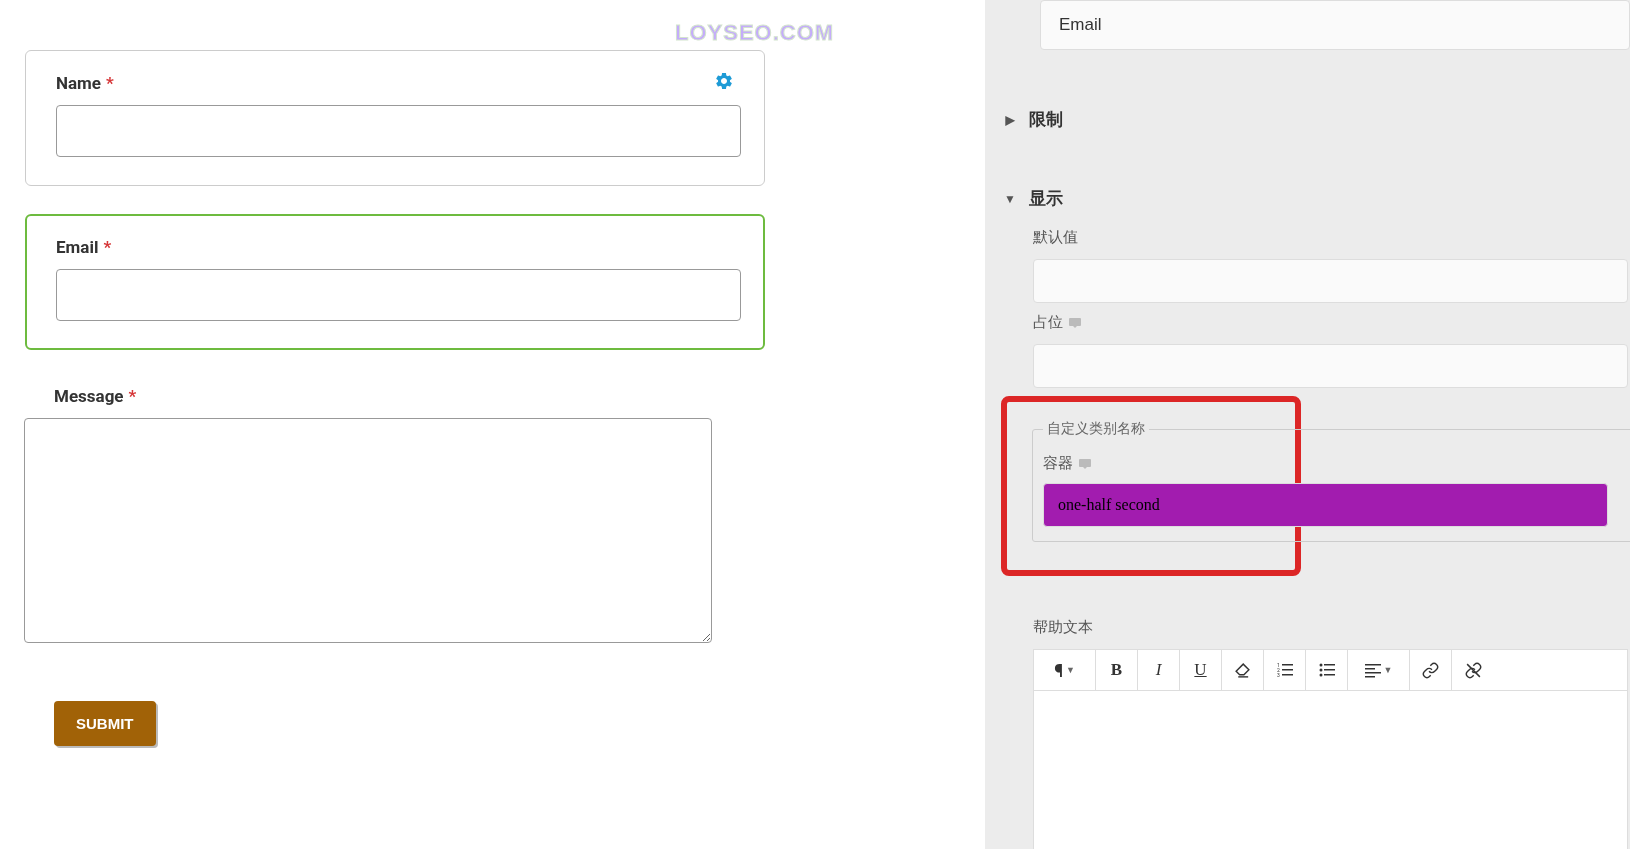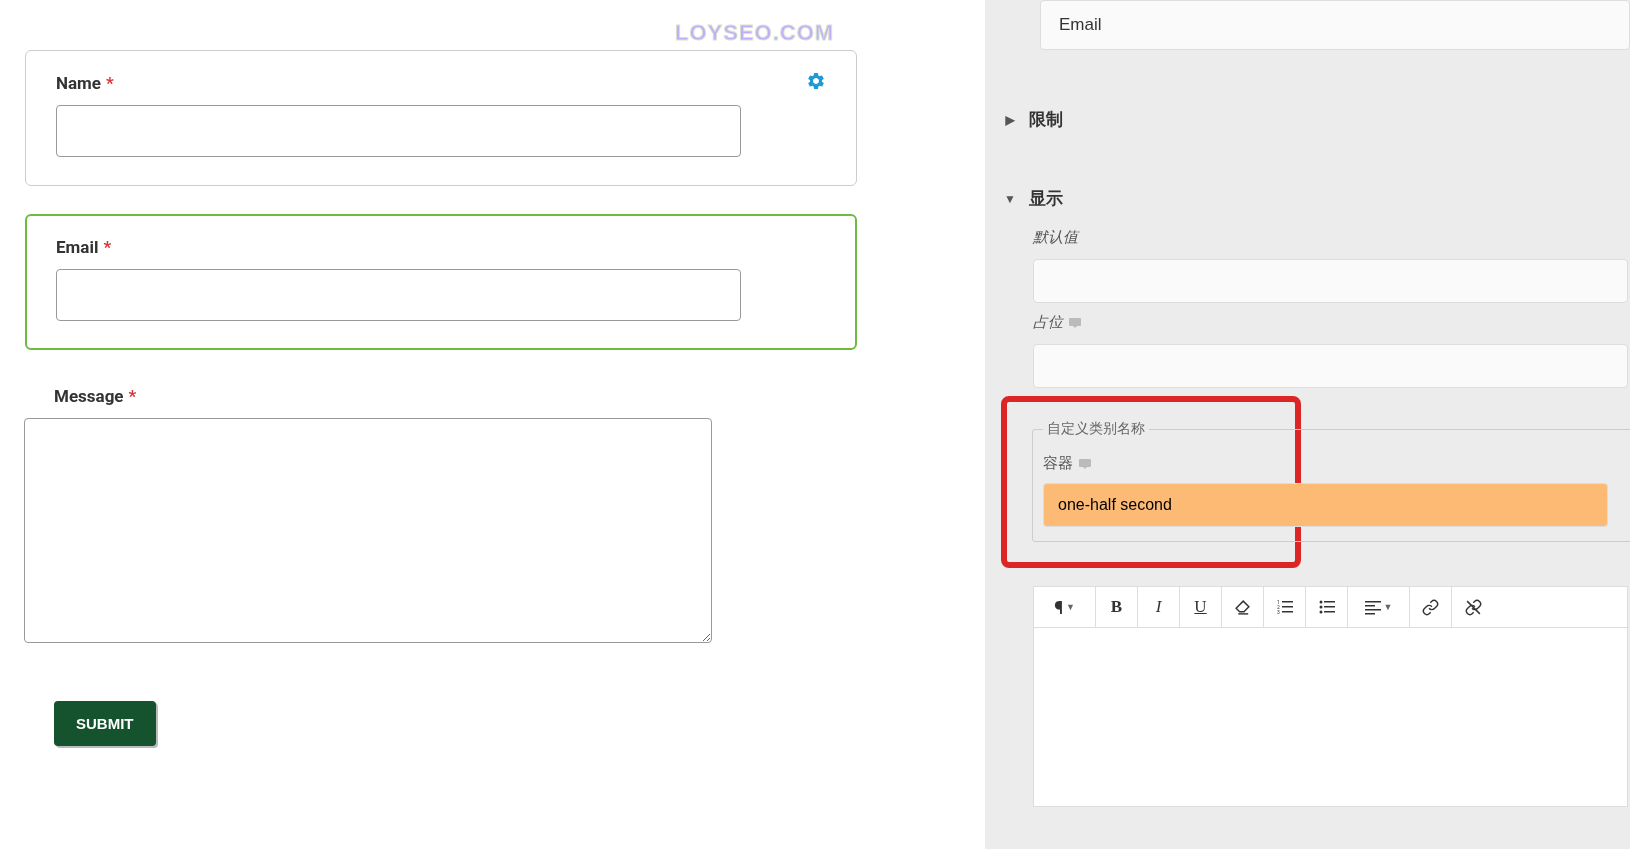--- a/index.html
+++ b/index.html
@@ -39,21 +39,21 @@
     .form-preview {
       width: 985px;
       padding: 50px 0 0 25px;
     }
     
     .field-box {
       border: 1px solid #ccc;
       border-radius: 6px;
       padding: 22px 30px 28px 30px;
       margin-bottom: 28px;
-      width: 832px;
+      width: 740px;
       position: relative;
     }
     
     .field-box.active {
       border: 2px solid #6dbb3f;
       padding: 21px 29px 27px 29px;
     }
     
     .field-box.no-border {
       border: none;
@@ -97,21 +97,21 @@
       height: 225px;
       border: 1px solid #999;
       border-radius: 4px;
       padding: 8px 12px;
       font-size: 16px;
       resize: both;
       margin-left: -30px;
     }
     
     .submit-button {
-      background: #14532d;
+      background: #a16207;
       color: #fff;
       border: none;
       padding: 14px 22px;
       font-size: 15px;
       font-weight: bold;
       border-radius: 4px;
       cursor: pointer;
       margin-top: 54px;
       box-shadow: 2px 2px 0 #bbb;
     }
@@ -168,35 +168,34 @@
     }
     
     .sub-label {
       font-size: 15px;
       color: #555;
       margin-bottom: 8px;
       margin-top: 10px;
       display: flex;
       align-items: center;
       gap: 6px;
-      font-style: italic;
     }
     
     .mini-icon {
       width: 12px;
       height: 10px;
       display: inline-block;
       color: #bbb;
     }
     
     .highlight-box {
       border: 6px solid #dc2626;
       border-radius: 8px;
-      padding: 18px 0 20px 0;
-      margin: 8px 0 18px -32px;
+      padding: 18px 0 28px 0;
+      margin: 8px 0 42px -32px;
       width: 300px;
     }
     
     .highlight-box fieldset {
       border: 1px solid #ccc;
       border-radius: 3px;
       margin: 0 0 0 25px;
       padding: 8px 0 14px 10px;
       width: 605px;
       position: relative;
@@ -214,23 +213,24 @@
       margin: 8px 0 10px 0;
       display: flex;
       align-items: center;
       gap: 6px;
     }
     
     .container-input {
       border: 1px solid #ddd;
       border-radius: 4px;
       padding: 12px 14px;
-      background: #fdba74;
+      background: #a21caf;
       font-size: 16px;
       width: 565px;
+      font-family: Liberation Serif, serif;
     }
     
     .help-text-section {
       padding-left: 48px;
     }
     
     .toolbar {
       display: flex;
       background: #fff;
       border: 1px solid #ddd;
@@ -376,20 +376,23 @@
                 <path d="M4 8 L6 10 L8 8 Z"></path>
               </svg>
             </div>
             <input class="container-input" type="text" value="one-half second" style="">
           </fieldset>
         </div>
         
       </div>
 
       <div class="help-text-section">
+        <div class="sub-label">
+          <span>帮助文本</span>
+        </div>
 
         <div class="toolbar">
           <div class="toolbar-btn wide">
             <span style="font-size:18px;font-weight:bold;">¶</span>
             <span class="dropdown-arrow">▼</span>
           </div>
           <div class="toolbar-btn normal">
             <span style="font-size:17px;font-weight:bold;font-family:Georgia,serif;">B</span>
           </div>
           <div class="toolbar-btn normal">

